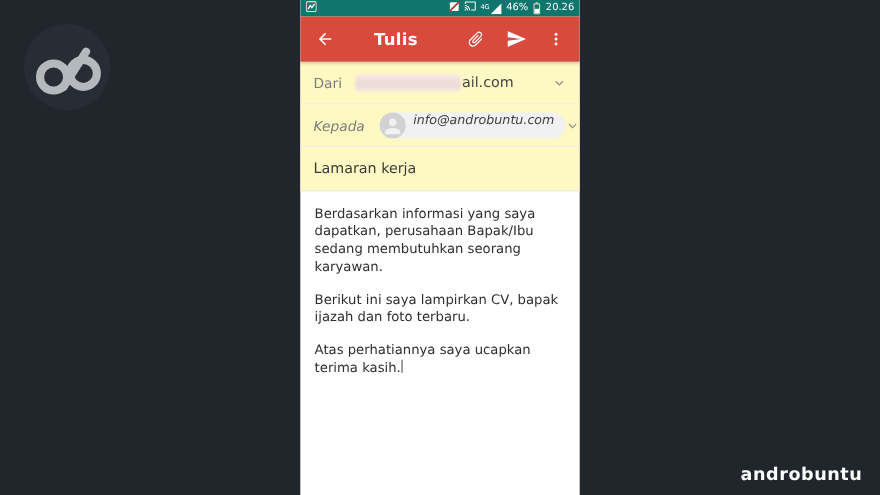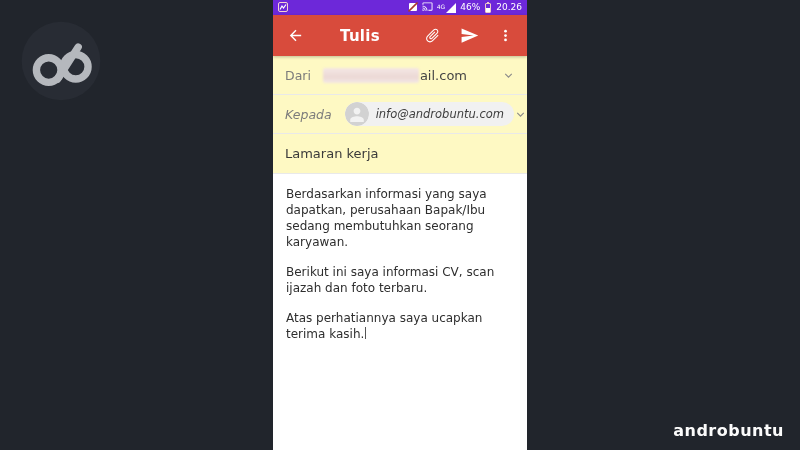--- a/index.html
+++ b/index.html
@@ -17,21 +17,21 @@
     color:#fbfbfb; font-size:16px; font-weight:bold; letter-spacing:0.5px;
   }
 
   
   .phone {
     position:absolute; left:273px; top:0; width:254px; height:450px;
     background:#ffffff; display:flex; flex-direction:column; overflow:hidden;
   }
 
   .status-bar {
-    height:15px; background:#6d28d9; color:#fff; flex:0 0 auto;
+    height:15px; background:#0f766e; color:#fff; flex:0 0 auto;
     display:flex; align-items:center; padding:0 5px; gap:4px;
     font-size:9px;
   }
   .status-bar .spacer { flex:1; }
   .sb-text { font-size:9px; line-height:1; letter-spacing:0; }
   .sb-net { display:flex; align-items:flex-end; gap:1px; }
   .sb-net .g { font-size:6px; line-height:1; padding-bottom:3px; }
   .battery { width:6px; height:10px; border:1px solid #efc9c4; border-radius:1px; position:relative; margin:0 1px; }
   .battery::before { content:""; position:absolute; top:-2px; left:1px; width:2px; height:1px; background:#efc9c4; }
   .battery .fill { position:absolute; bottom:0; left:0; right:0; height:45%; background:#ffffff; }
@@ -57,21 +57,21 @@
 
   .blur-box {
     width:96px; height:15px; margin-left:12px; border-radius:2px;
     background:linear-gradient(180deg,#f5e7e5 0%,#ecd9d5 60%,#f3e8e6 100%);
     filter:blur(1.3px);
   }
   .from-tail { font-size:13px; color:#454545; margin-left:1px; }
 
   .chip {
     margin-left:13px; height:24px; background:#f1f1f1; border-radius:12px;
-    display:flex; align-items:center; padding-right:10px;
+    display:flex; align-items:flex-start; padding-right:10px;
   }
   .chip-avatar { width:24px; height:24px; border-radius:50%; overflow:hidden; flex:0 0 auto; }
   .chip-text { font-size:11.5px; color:#3e3e3e; margin-left:7px; }
 
   .subject-text { font-size:13px; color:#3a3a3a; }
 
   .body-area {
     flex:1; padding:12px 13px; font-size:12px; line-height:16px;
     color:#2e2e2e; max-width:254px;
   }
@@ -182,19 +182,19 @@
         </svg>
     </span>
   </div>
 
   <div class="row row-subject">
     <span class="subject-text">Lamaran kerja</span>
   </div>
 
   <div class="body-area">
     <p><span>Berdasarkan informasi yang saya dapatkan, perusahaan Bapak/Ibu sedang membutuhkan seorang karyawan.</span></p>
-    <p><span>Berikut ini saya informasi CV, scan ijazah dan foto terbaru.</span></p>
+    <p><span>Berikut ini saya lampirkan CV, bapak ijazah dan foto terbaru.</span></p>
     <p><span>Atas perhatiannya saya ucapkan terima kasih.</span><span class="caret"></span></p>
   </div>
 
 </div>
 
 <div class="wordmark">androbuntu</div>
 
 </body></html>

